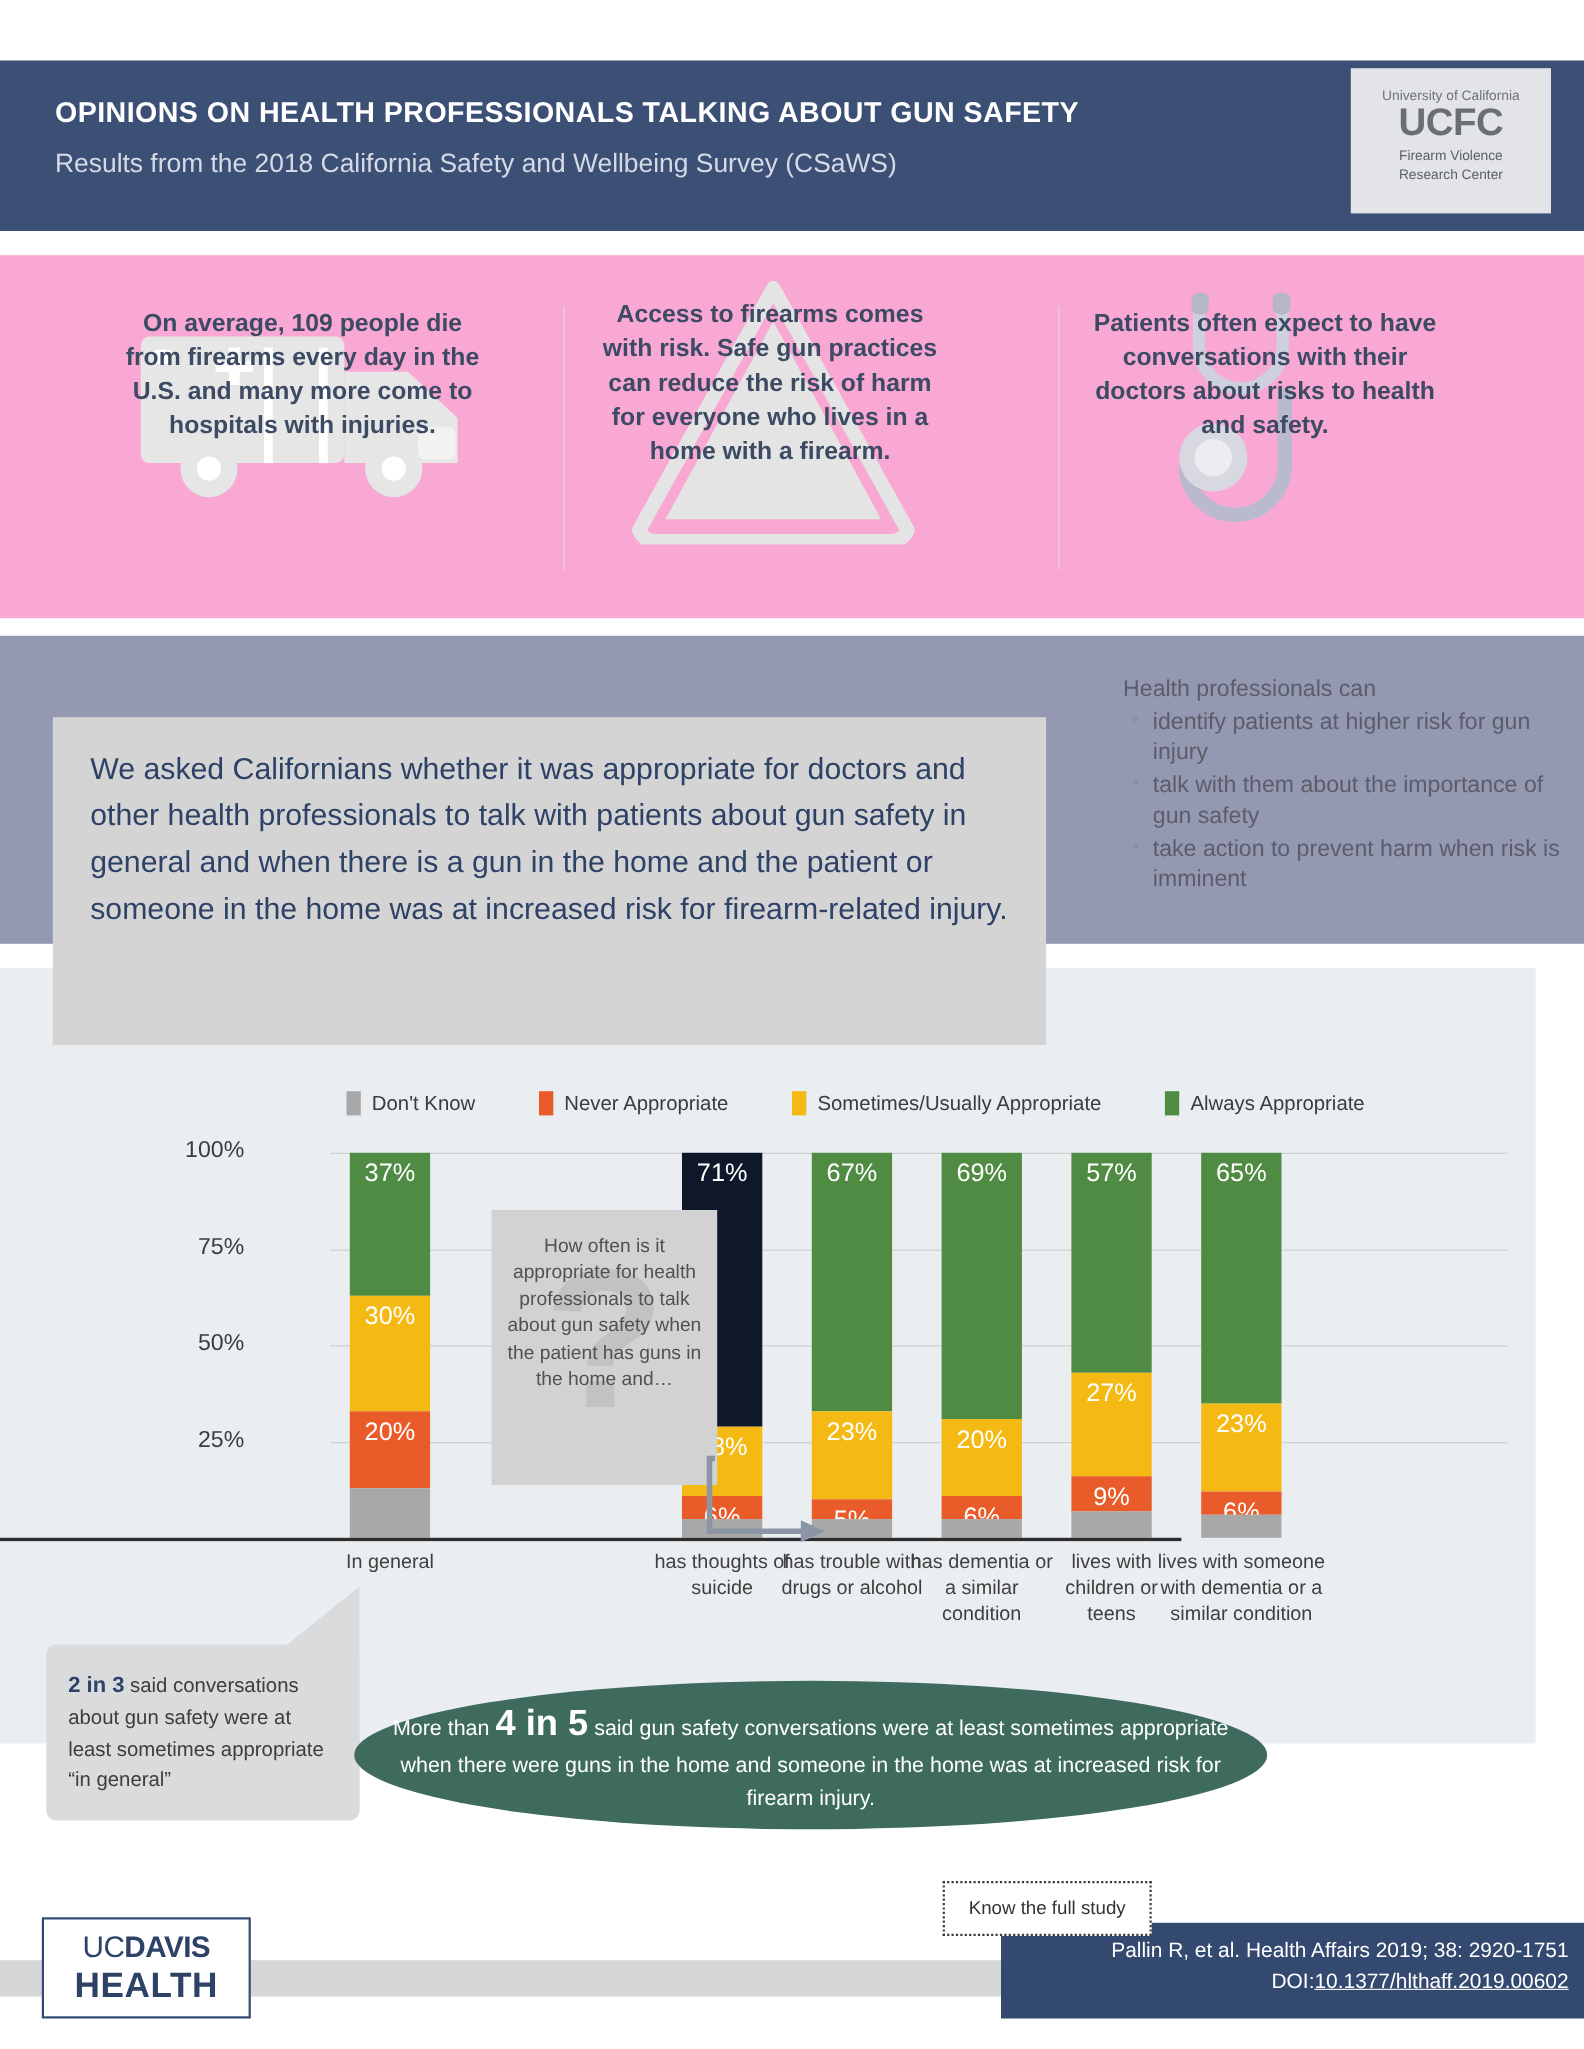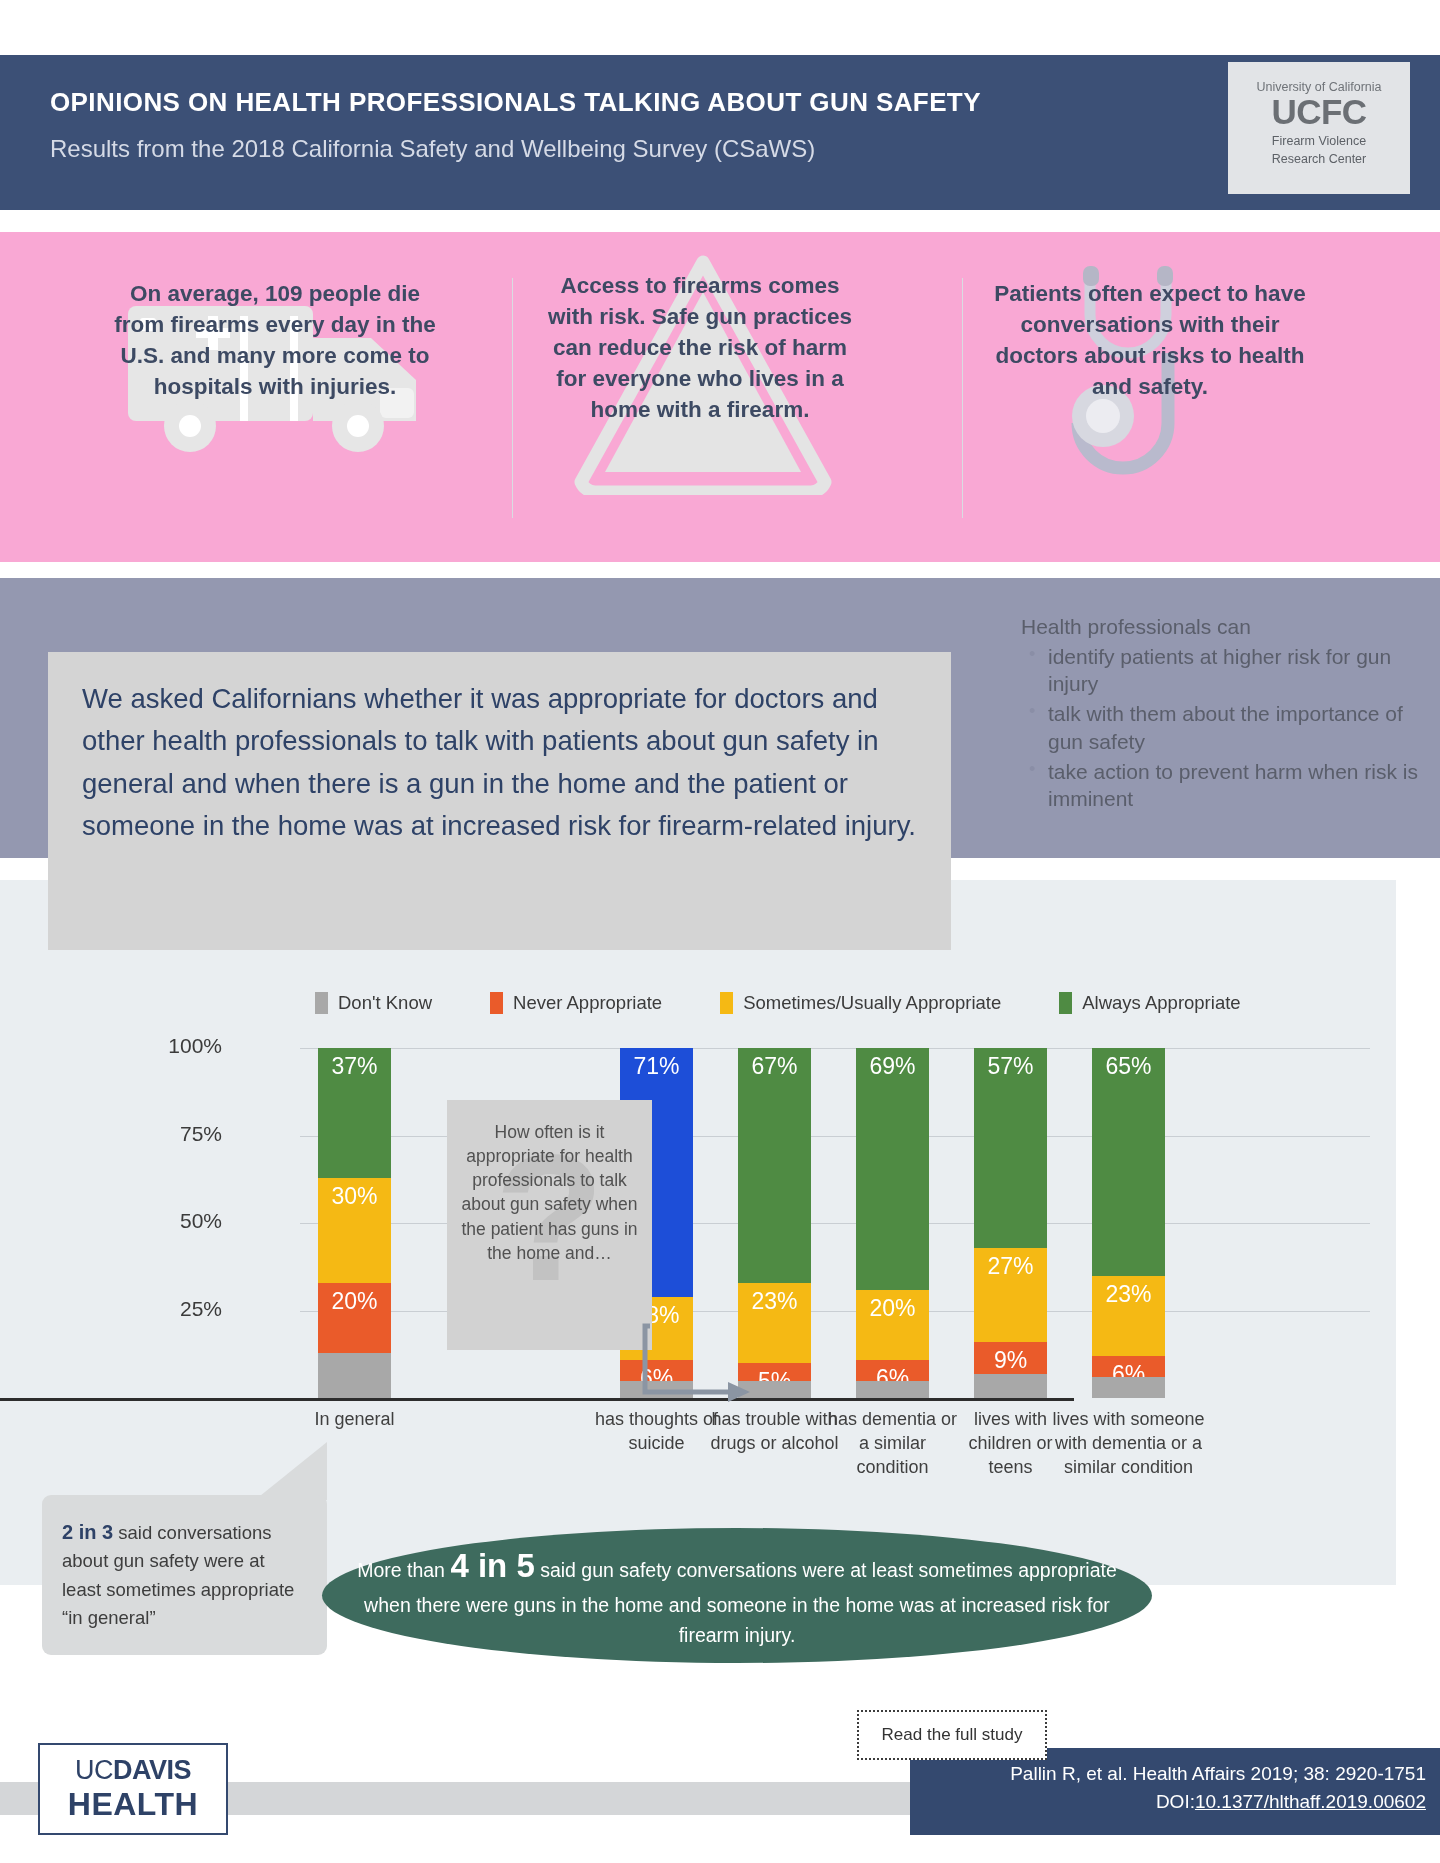--- a/index.html
+++ b/index.html
@@ -326,21 +326,21 @@
       </div>
       <div class="seg" style="height: 105px; background: rgb(245, 185, 20);">
         <div class="seg-lbl">30%</div>
       </div>
       <div class="seg" style="height: 70px; background: rgb(234, 91, 42);">
         <div class="seg-lbl">20%</div>
       </div>
       <div class="seg" style="height: 45.5px; background: rgb(168, 168, 168);"></div>
     </div>
     <div class="bar-col" style="left: 320px;">
-      <div class="seg" style="height: 248.5px; background: #1d4ed8;">
+      <div class="seg" style="height: 248.5px; background: #0f172a;">
         <div class="seg-lbl">71%</div>
       </div>
       <div class="seg" style="height: 63px; background: rgb(245, 185, 20);">
         <div class="seg-lbl">18%</div>
       </div>
       <div class="seg" style="height: 21px; background: rgb(234, 91, 42);">
         <div class="seg-lbl">6%</div>
       </div>
       <div class="seg" style="height: 17.5px; background: rgb(168, 168, 168);"></div>
     </div>
@@ -425,19 +425,19 @@
 </div>
 
 <div class="footer-band"></div>
 
 <div class="ucd-logo">
   <div class="ucd-l1"><span class="light">UC</span><span class="bold">DAVIS</span></div>
   <div class="ucd-l2">HEALTH</div>
 </div>
 
 <div class="read-study">
-  <span>Read the full study</span>
+  <span>Know the full study</span>
 </div>
 
 <div class="citation">
   <div class="cite-l1">Pallin R, et al. Health Affairs 2019; 38: 2920-1751</div>
   <div class="cite-l2"><span>DOI:</span><u>10.1377/hlthaff.2019.00602</u></div>
 </div>
 
 </body></html>

